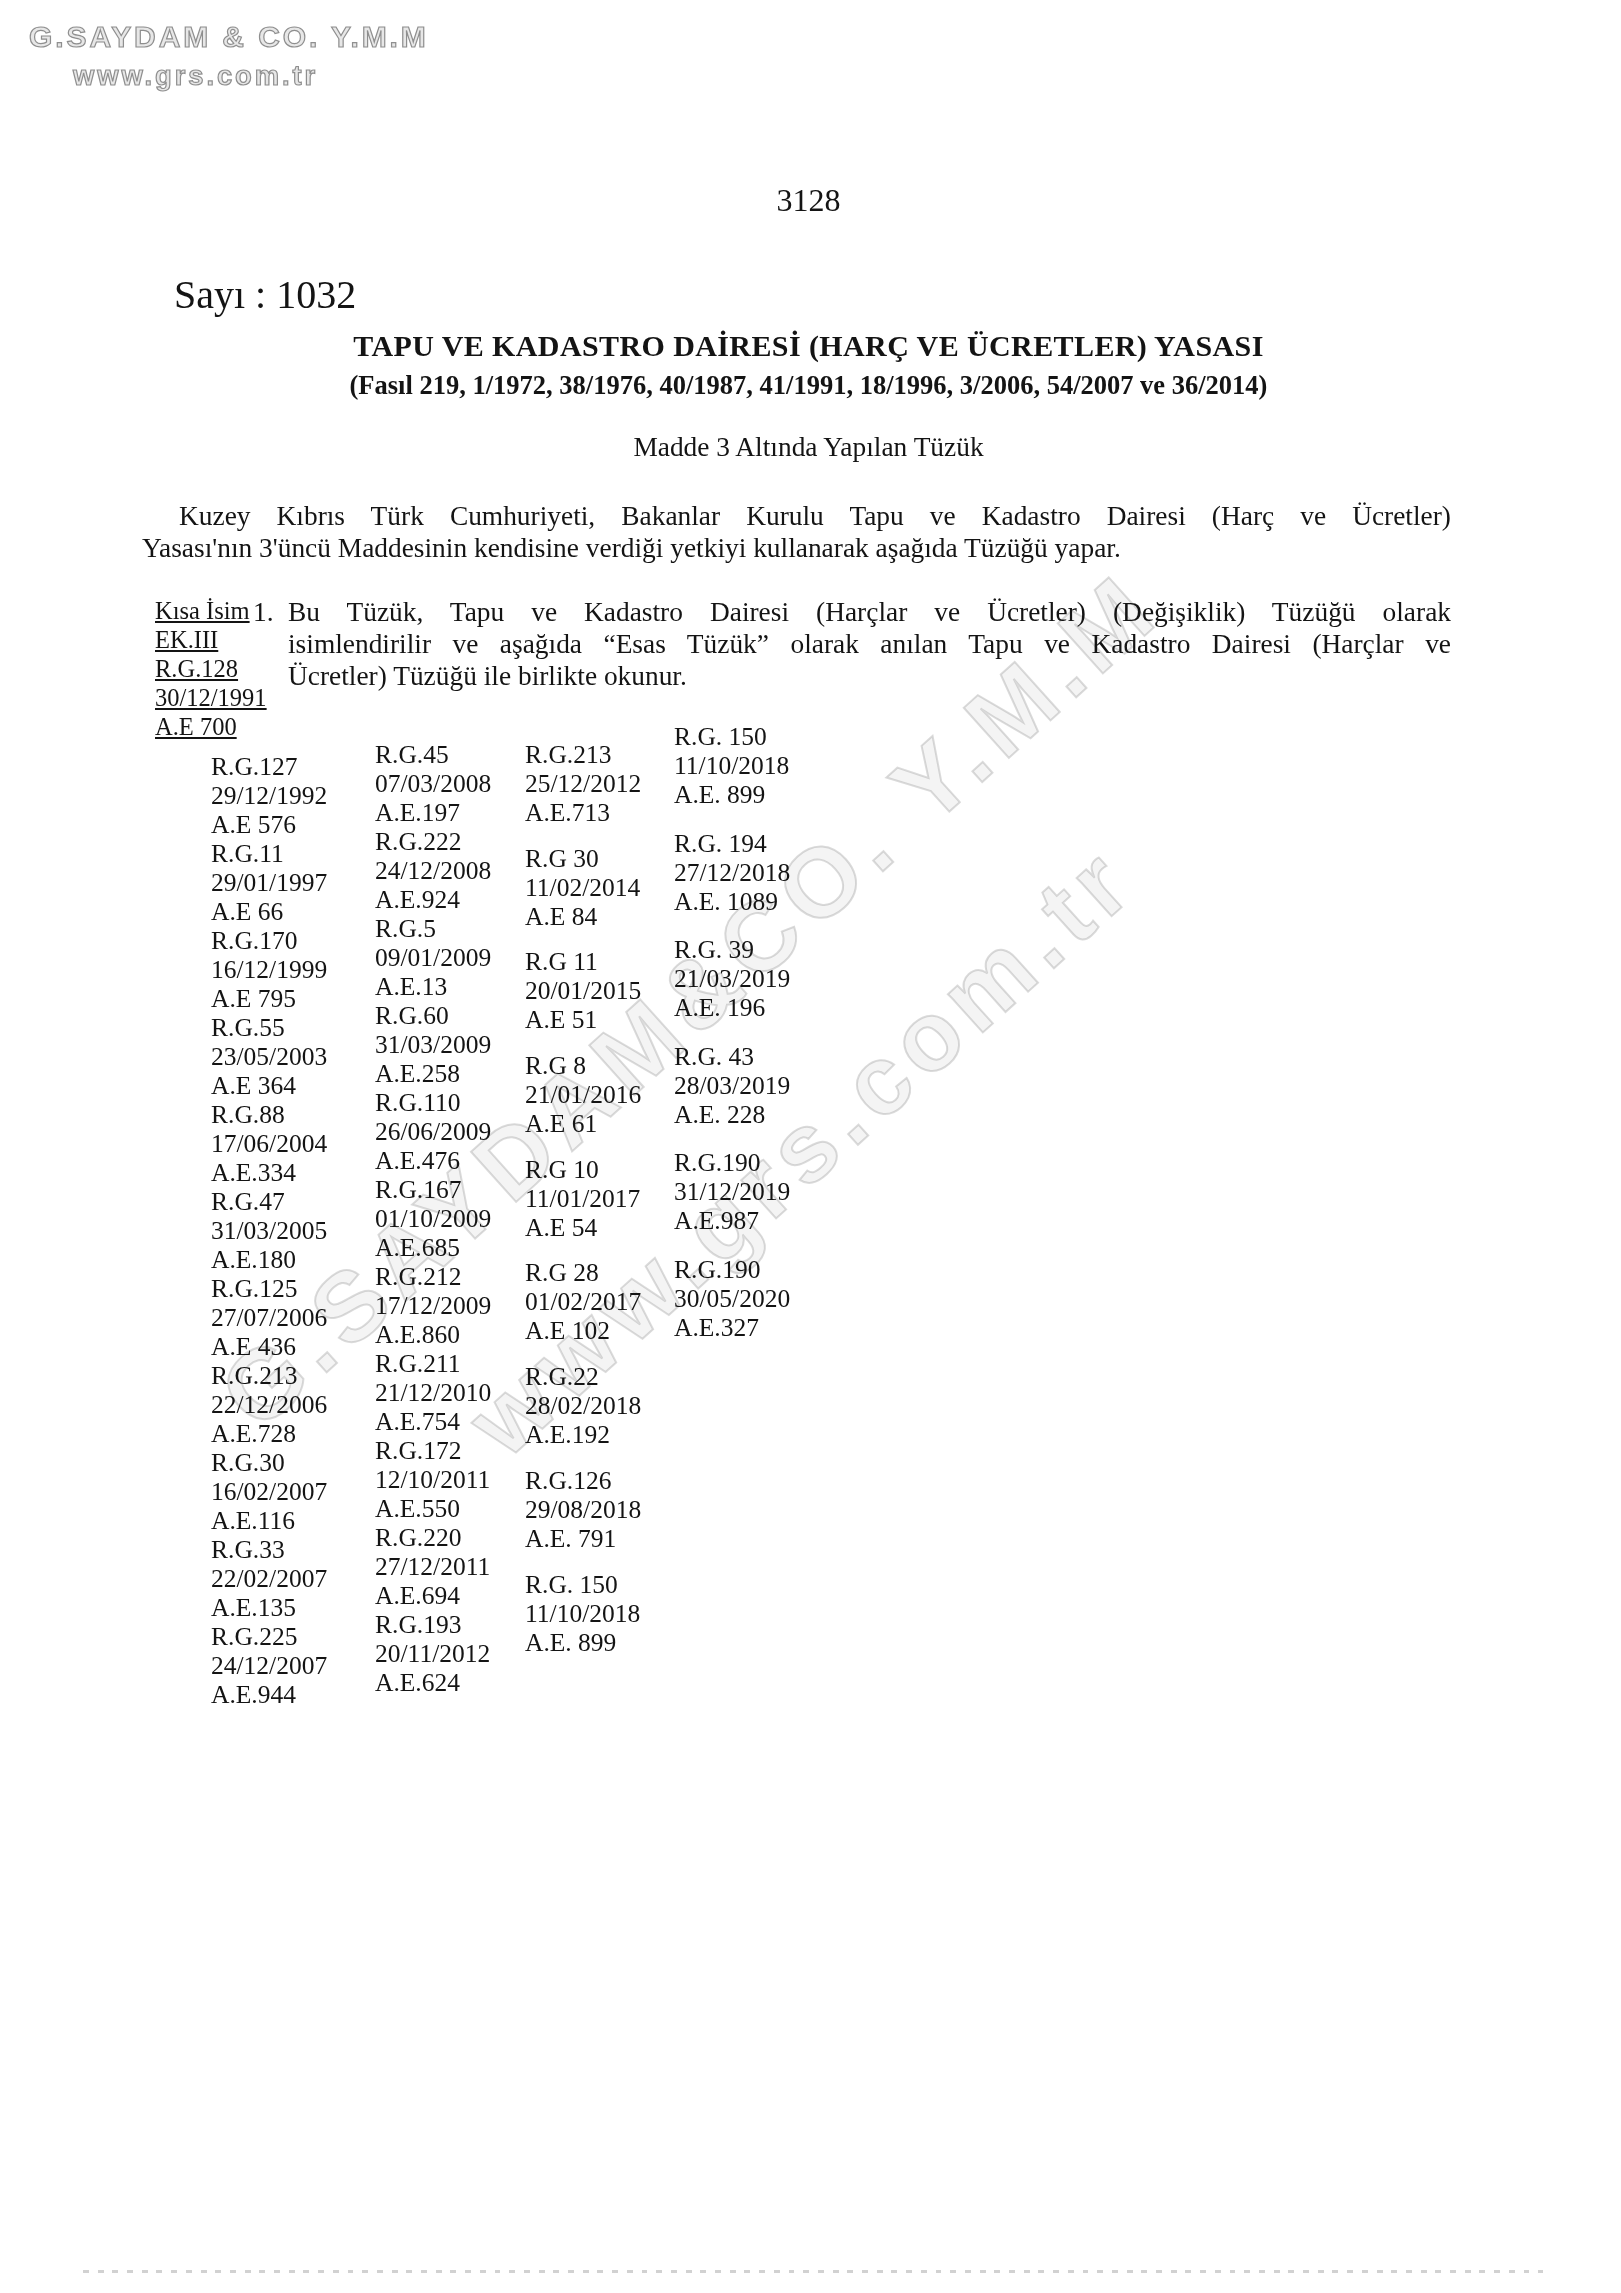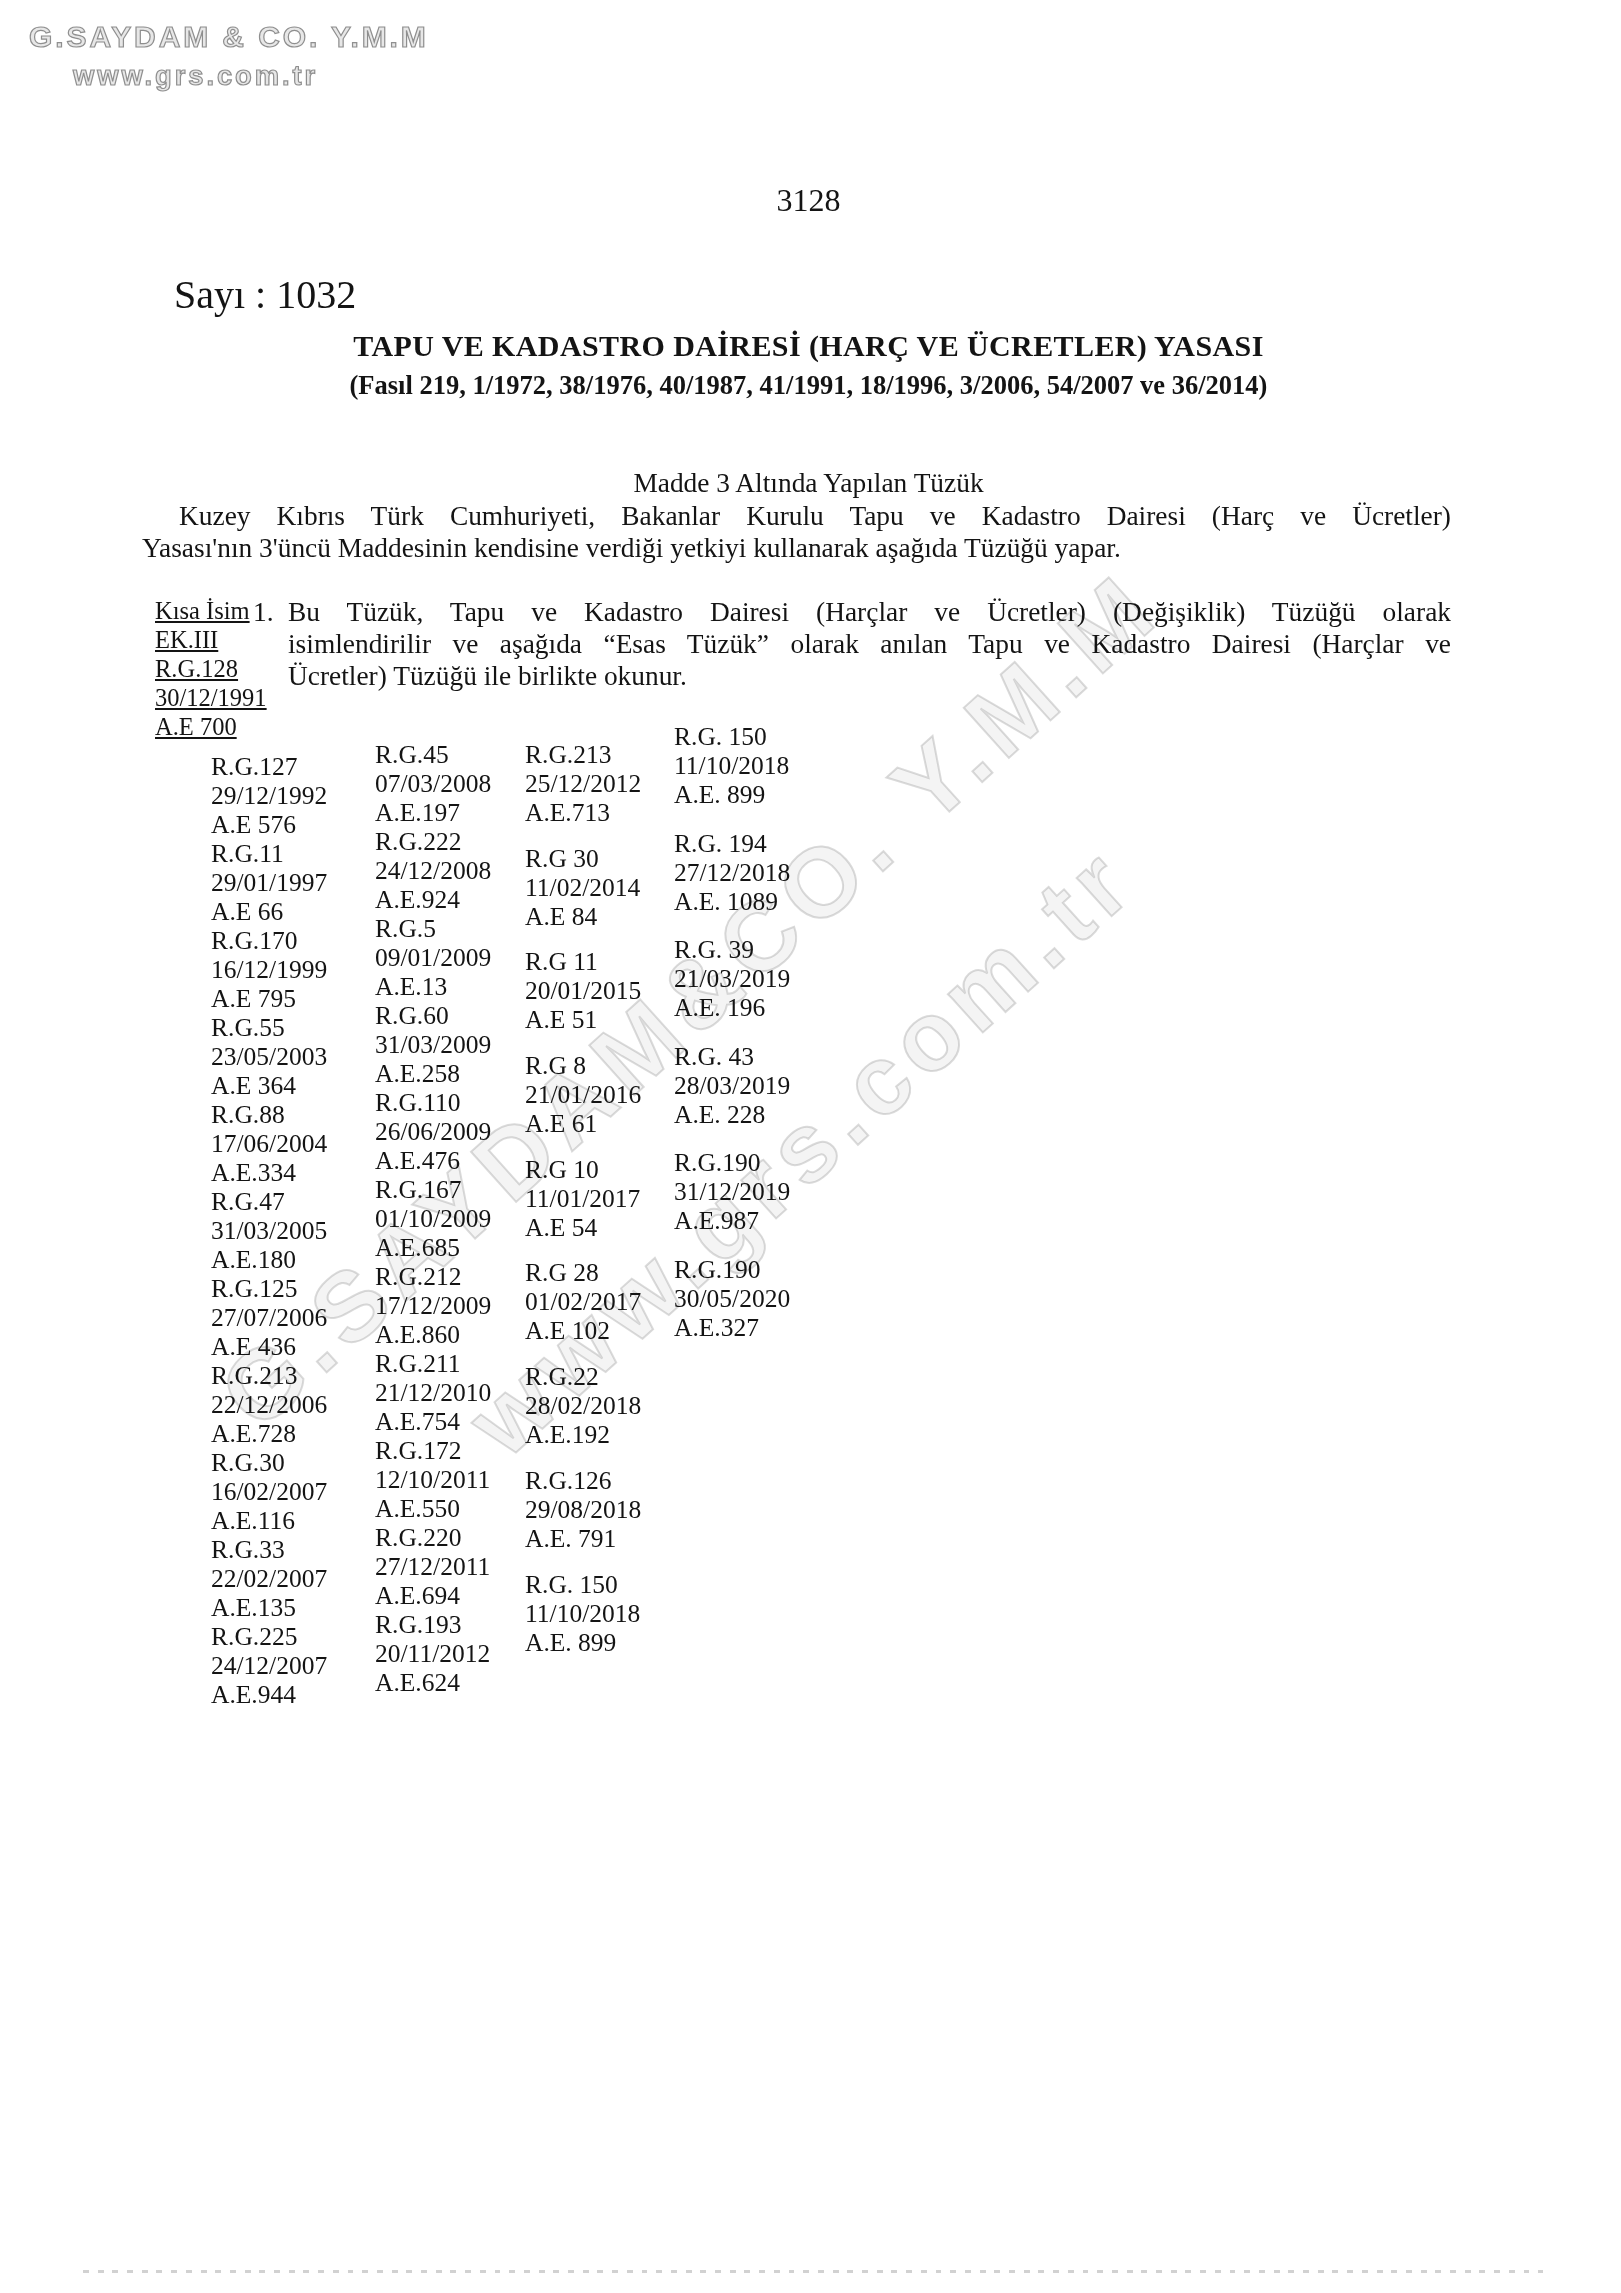--- a/index.html
+++ b/index.html
@@ -34,21 +34,21 @@
     letter-spacing:8.8px;
     transform-origin:center center;
     pointer-events:none;
   }
   .diag1{left:28px;top:944px;width:1323px;font-size:98px;transform:rotate(-42deg);}
   .diag2{left:140px;top:1094px;width:1323px;font-size:98px;transform:rotate(-42deg);}
   .pageno{position:absolute;left:142px;top:182px;width:1333px;text-align:center;font-size:32px;}
   .sayi{position:absolute;left:174px;top:271px;font-size:40px;}
   .law-title{position:absolute;left:142px;top:329px;width:1333px;text-align:center;font-size:30px;font-weight:bold;letter-spacing:0.4px;}
   .law-refs{position:absolute;left:142px;top:370px;width:1333px;text-align:center;font-size:26.5px;font-weight:bold;}
-  .madde{position:absolute;left:142px;top:432px;width:1333px;text-align:center;font-size:27.4px;margin-top:36px;}
+  .madde{position:absolute;left:142px;top:432px;width:1333px;text-align:center;font-size:27.4px;}
   .intro{position:absolute;left:142px;top:500px;width:1309px;font-size:27.4px;line-height:32px;}
   .jline{text-align:justify;text-align-last:justify;}
   .lline{text-align:left;}
   .indent{text-indent:37px;}
   .margin-note{position:absolute;left:155px;top:596px;font-size:24.5px;line-height:29px;text-decoration:underline;}
   .article{position:absolute;left:253px;top:596px;width:1198px;font-size:27.4px;line-height:32px;}
   .art-num{position:absolute;left:0;top:0;}
   .art-text{padding-left:35px;}
   .ref-col{position:absolute;font-size:25.5px;line-height:29px;}
   .ref-block{margin-bottom:var(--gap,0px);}

